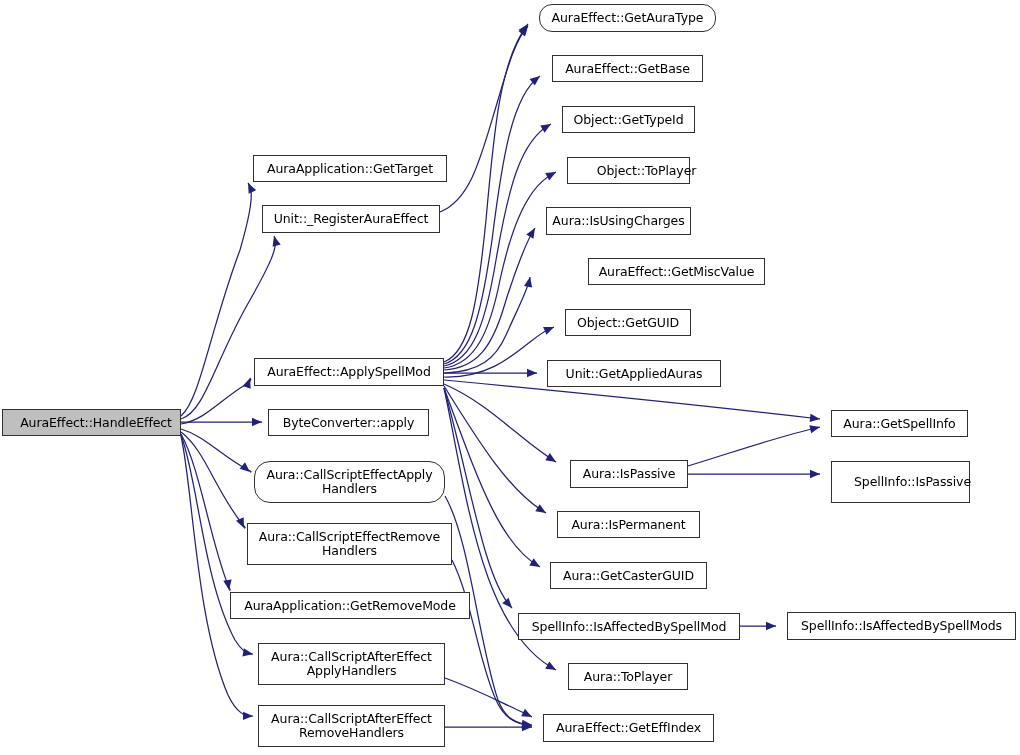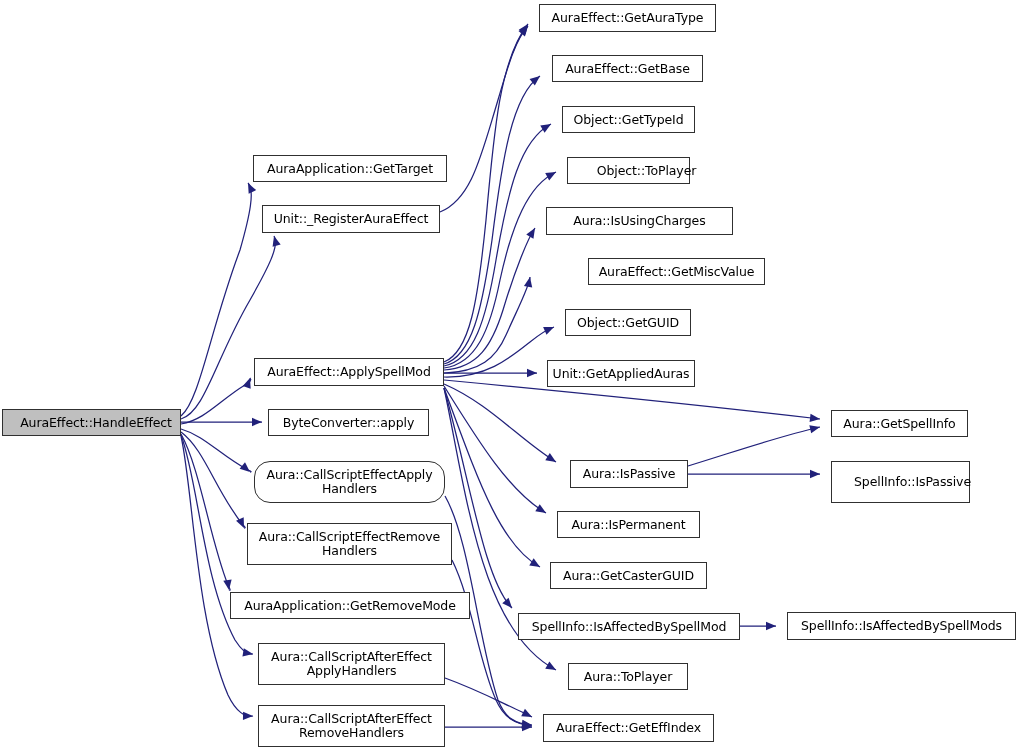--- a/index.html
+++ b/index.html
@@ -91,28 +91,28 @@
       <div class="node" style="left: 268px; top: 409px; width: 161px; height: 27px;">ByteConverter::apply</div>
       <div class="node" style="left: 254px; top: 461px; width: 191px; height: 42px; border-radius: 16px;">Aura::CallScriptEffectApply
 Handlers</div>
       <div class="node" style="left: 247px; top: 523px; width: 205px; height: 42px;">Aura::CallScriptEffectRemove
 Handlers</div>
       <div class="node" style="left: 230px; top: 592px; width: 240px; height: 27px;">AuraApplication::GetRemoveMode</div>
       <div class="node" style="left: 258px; top: 643px; width: 187px; height: 42px;">Aura::CallScriptAfterEffect
 ApplyHandlers</div>
       <div class="node" style="left: 258px; top: 705px; width: 187px; height: 42px;">Aura::CallScriptAfterEffect
 RemoveHandlers</div>
-      <div class="node" style="left: 539px; top: 4px; width: 177px; height: 28px;">AuraEffect::GetAuraType</div>
+      <div class="node" style="left: 539px; top: 4px; width: 177px; height: 28px; border-radius: 13px;">AuraEffect::GetAuraType</div>
       <div class="node" style="left: 552px; top: 55px; width: 151px; height: 27px;">AuraEffect::GetBase</div>
       <div class="node" style="left: 562px; top: 106px; width: 133px; height: 27px;">Object::GetTypeId</div>
       <div class="node" style="left: 567px; top: 157px; width: 123px; height: 27px; padding-left: 36px;">Object::ToPlayer</div>
-      <div class="node" style="left: 546px; top: 207px; width: 187px; height: 28px;">Aura::IsUsingCharges</div>
+      <div class="node" style="left: 546px; top: 207px; width: 145px; height: 28px;">Aura::IsUsingCharges</div>
       <div class="node" style="left: 540px; top: 258px; width: 177px; height: 27px; margin-left: 48px;">AuraEffect::GetMiscValue</div>
       <div class="node" style="left: 565px; top: 309px; width: 126px; height: 27px;">Object::GetGUID</div>
-      <div class="node" style="left: 547px; top: 360px; width: 148px; height: 27px;">Unit::GetAppliedAuras</div>
+      <div class="node" style="left: 547px; top: 360px; width: 174px; height: 27px;">Unit::GetAppliedAuras</div>
       <div class="node" style="left: 570px; top: 460px; width: 118px; height: 28px;">Aura::IsPassive</div>
       <div class="node" style="left: 557px; top: 511px; width: 143px; height: 27px;">Aura::IsPermanent</div>
       <div class="node" style="left: 550px; top: 562px; width: 157px; height: 27px;">Aura::GetCasterGUID</div>
       <div class="node" style="left: 518px; top: 613px; width: 222px; height: 27px;">SpellInfo::IsAffectedBySpellMod</div>
       <div class="node" style="left: 568px; top: 663px; width: 120px; height: 27px;">Aura::ToPlayer</div>
       <div class="node" style="left: 543px; top: 714px; width: 171px; height: 28px;">AuraEffect::GetEffIndex</div>
       <div class="node" style="left: 831px; top: 410px; width: 137px; height: 27px;">Aura::GetSpellInfo</div>
       <div class="node" style="left: 831px; top: 461px; width: 139px; height: 42px; padding-left: 24px;">SpellInfo::IsPassive</div>
       <div class="node" style="left: 787px; top: 612px; width: 229px; height: 28px;">SpellInfo::IsAffectedBySpellMods</div>
     </div>

